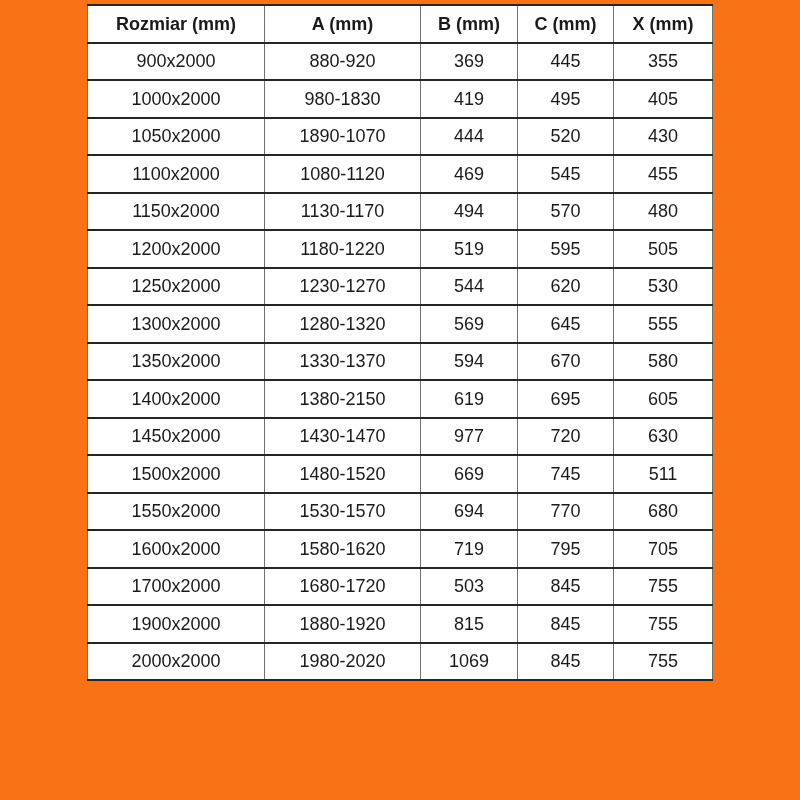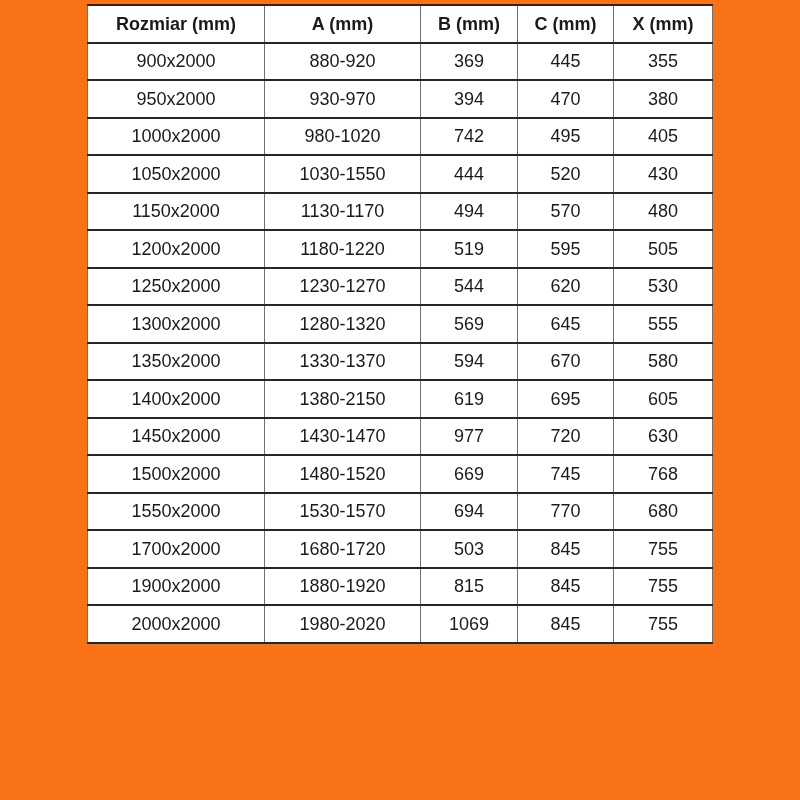--- a/index.html
+++ b/index.html
@@ -76,39 +76,39 @@
     </thead>
     <tbody>
       <tr>
         <td>900x2000</td>
         <td>880-920</td>
         <td>369</td>
         <td>445</td>
         <td>355</td>
       </tr>
       <tr>
-        <td>950x2000</td>
-        <td>930-970</td>
-        <td>394</td>
-        <td>470</td>
-        <td>380</td>
-      </tr>
-      <tr>
         <td>1000x2000</td>
-        <td>980-1020</td>
-        <td>742</td>
+        <td>980-1830</td>
+        <td>419</td>
         <td>495</td>
         <td>405</td>
       </tr>
       <tr>
         <td>1050x2000</td>
-        <td>1030-1550</td>
+        <td>1890-1070</td>
         <td>444</td>
         <td>520</td>
         <td>430</td>
+      </tr>
+      <tr>
+        <td>1100x2000</td>
+        <td>1080-1120</td>
+        <td>469</td>
+        <td>545</td>
+        <td>455</td>
       </tr>
       <tr>
         <td>1150x2000</td>
         <td>1130-1170</td>
         <td>494</td>
         <td>570</td>
         <td>480</td>
       </tr>
       <tr>
         <td>1200x2000</td>
@@ -150,30 +150,37 @@
         <td>1430-1470</td>
         <td>977</td>
         <td>720</td>
         <td>630</td>
       </tr>
       <tr>
         <td>1500x2000</td>
         <td>1480-1520</td>
         <td>669</td>
         <td>745</td>
-        <td>768</td>
+        <td>511</td>
       </tr>
       <tr>
         <td>1550x2000</td>
         <td>1530-1570</td>
         <td>694</td>
         <td>770</td>
         <td>680</td>
       </tr>
       <tr>
+        <td>1600x2000</td>
+        <td>1580-1620</td>
+        <td>719</td>
+        <td>795</td>
+        <td>705</td>
+      </tr>
+      <tr>
         <td>1700x2000</td>
         <td>1680-1720</td>
         <td>503</td>
         <td>845</td>
         <td>755</td>
       </tr>
       <tr>
         <td>1900x2000</td>
         <td>1880-1920</td>
         <td>815</td>

